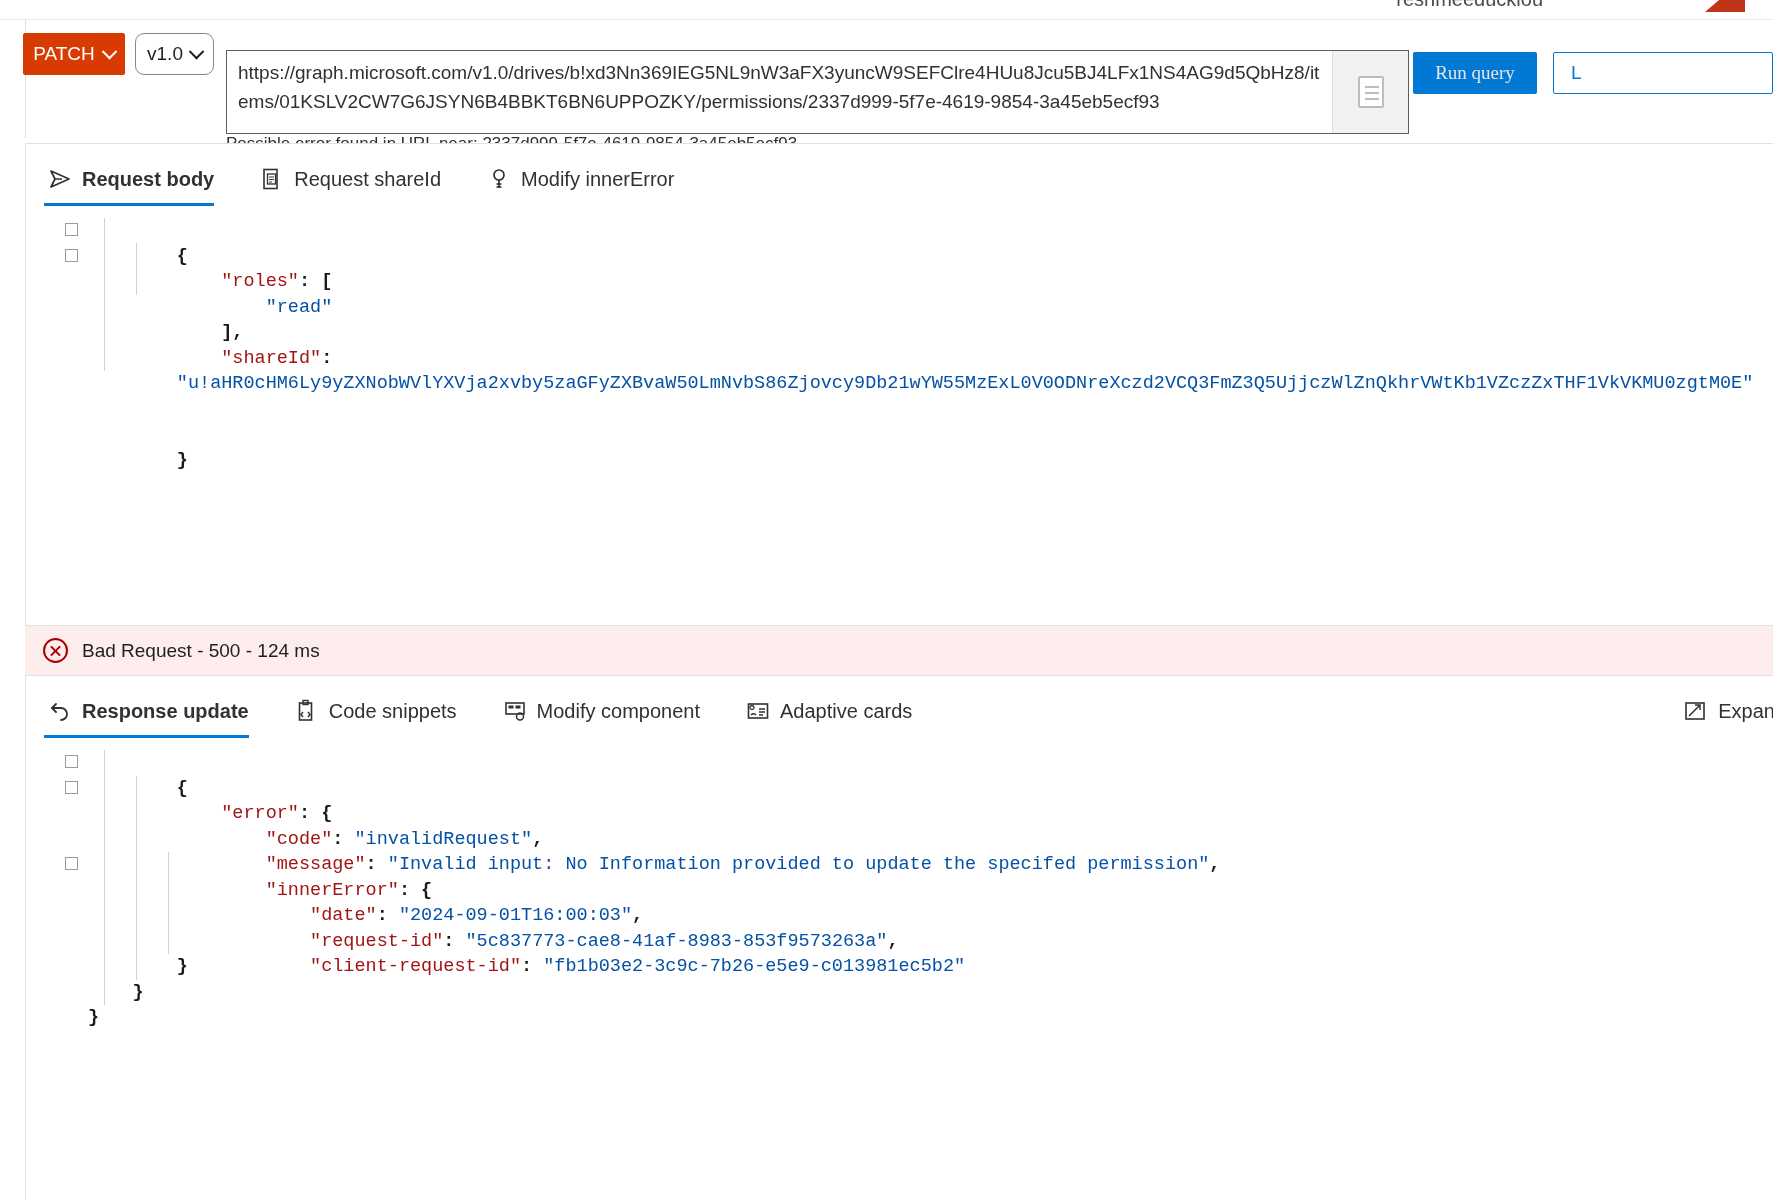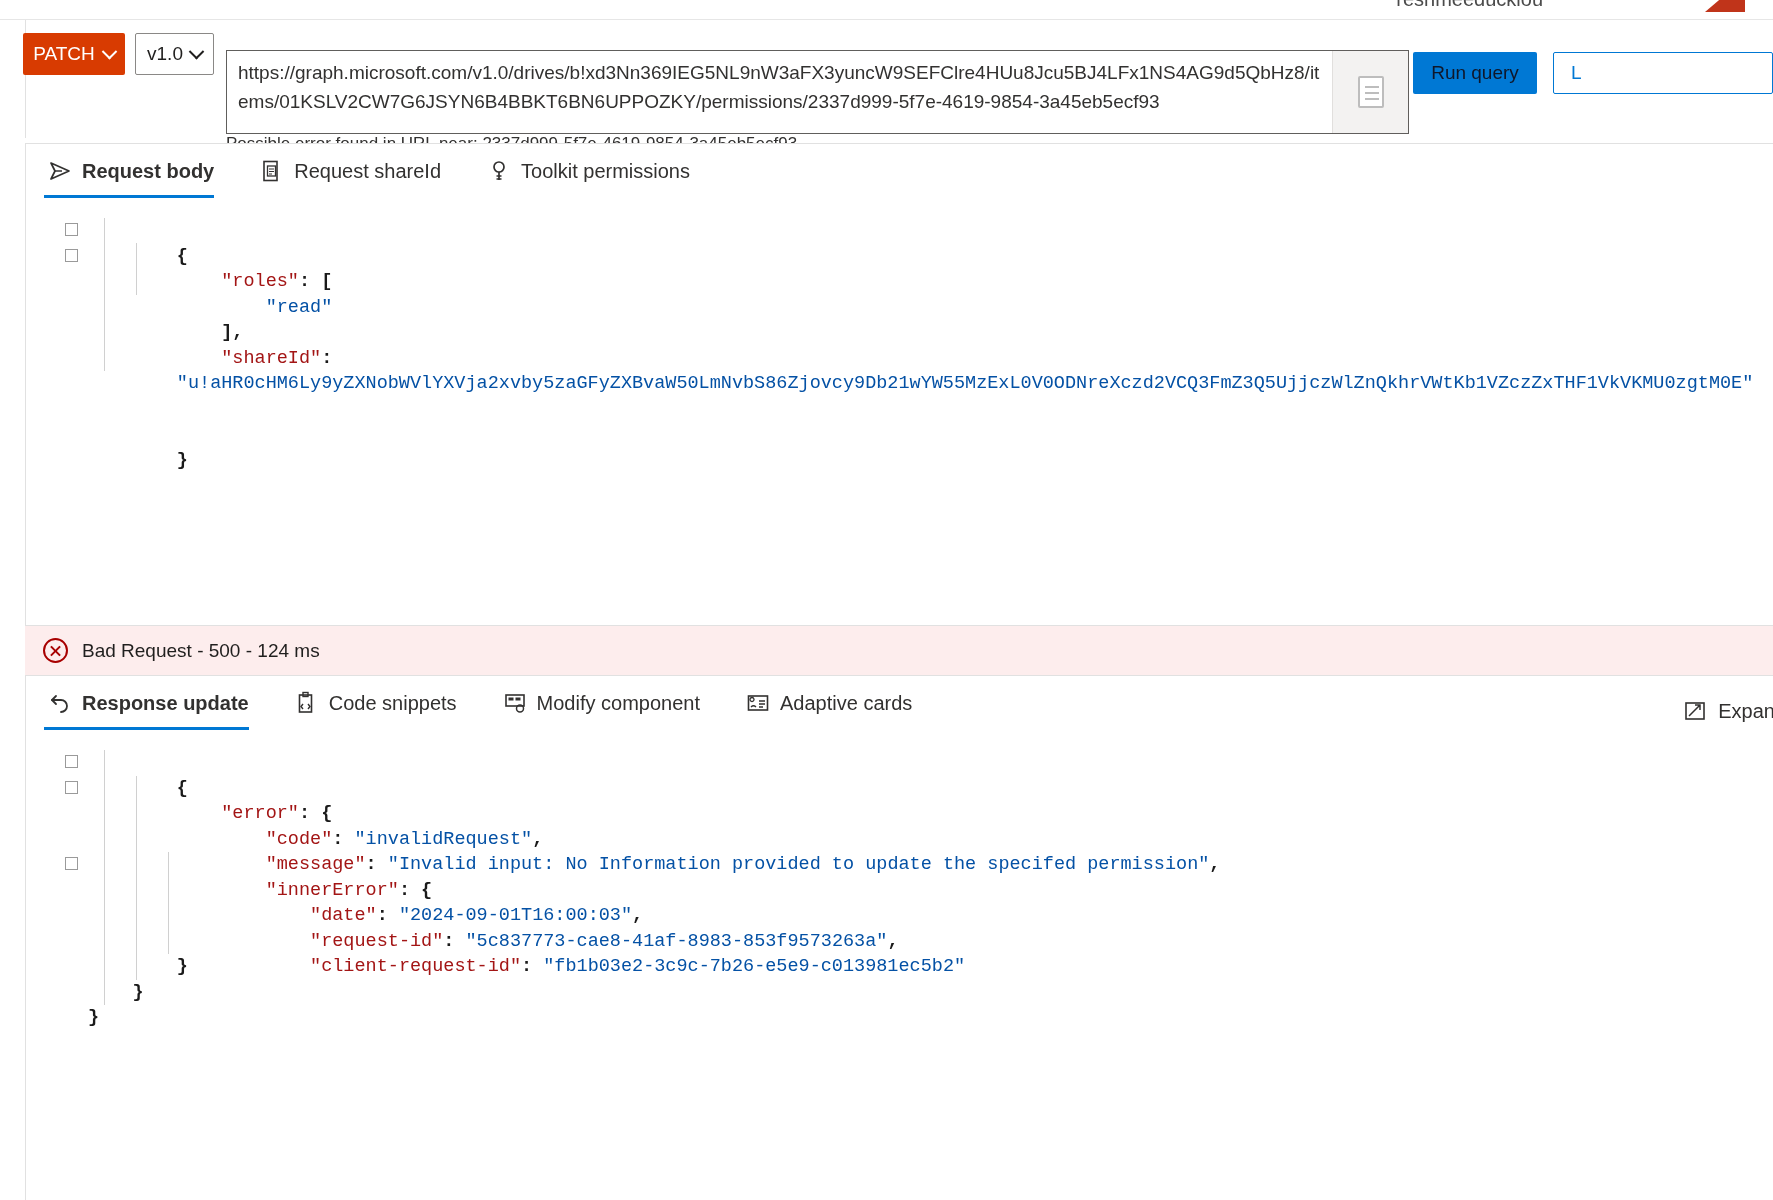--- a/index.html
+++ b/index.html
@@ -75,21 +75,21 @@
     gap: 9px;
     cursor: pointer;
     padding: 4px;
   }
   .version-btn {
     position: absolute;
     left: 135px; top: 13px;
     width: 79px; height: 42px;
     background: #ffffff;
     border: 1px solid #8a8886;
-    border-radius: 2px;
+    border-radius: 9px;
     color: #201f1e;
     font-size: 19px;
     font-family: "Liberation Sans", sans-serif;
     display: flex;
     align-items: center;
     justify-content: center;
     gap: 8px;
     cursor: pointer;
     padding: 0;
   }
@@ -147,25 +147,25 @@
     background: #bdbdbd;
   }
   .doc-icon:before { top: 8px; }
   .doc-icon:after { top: 14px; box-shadow: 0 6px 0 #bdbdbd; }
   .run-btn {
     position: absolute;
     left: 1413px; top: 32px;
     width: 124px; height: 42px;
     background: #0078d4;
     border: none;
-    color: #0f172a;
+    color: #e5e5e5;
     font-size: 19px;
     border-radius: 2px;
     cursor: pointer;
-    font-family: Liberation Sans, sans-serif;
+    font-family: Liberation Serif, serif;
   }
   .share-btn {
     position: absolute;
     left: 1553px; top: 32px;
     width: 220px; height: 42px;
     background: #ffffff;
     border: 1px solid #0078d4;
     color: #0078d4;
     font-size: 19px;
     border-radius: 2px;
@@ -191,20 +191,21 @@
     width: 1748px; height: 483px;
     background: #ffffff;
     border: 1px solid #e1e1e1;
     border-right: none;
   }
   .tabstrip {
     position: relative;
     height: 62px;
     padding-left: 18px;
     display: flex;
+    align-items: flex-end;
   }
   .tab {
     display: flex;
     align-items: center;
     gap: 10px;
     height: 54px;
     padding: 0 16px 0 4px;
     margin-right: 26px;
     font-size: 20px;
     color: #323130;
@@ -367,21 +368,21 @@
           <path d="M9 10h5M9 12.5h5M9 15h3" stroke="#323130" stroke-width="1.2"></path>
         </svg>
         <span class="tab-label">Request shareId</span>
       </button>
 
       <button class="tab">
         <svg class="tab-ico" viewBox="0 0 24 24">
           <circle cx="12" cy="8" r="5" fill="none" stroke="#323130" stroke-width="1.7"></circle>
           <path d="M12 13 L12 21 M9.5 17 h5 M9.5 20 h5" stroke="#323130" stroke-width="1.7" fill="none"></path>
         </svg>
-        <span class="tab-label">Toolkit permissions</span>
+        <span class="tab-label">Modify innerError</span>
       </button>
 
     </div>
 
     <div class="code-area">
       <div class="guide" style="left:78px; top:12px; height:153px;"></div>
       <div class="guide" style="left:110px; top:37px; height:52px;"></div>
 
       <span class="code-line">
         <span class="fold"></span><span class="p">{</span>

